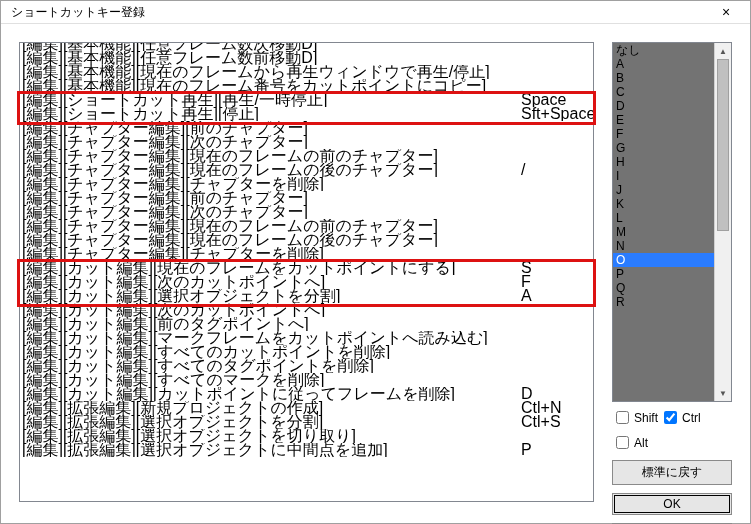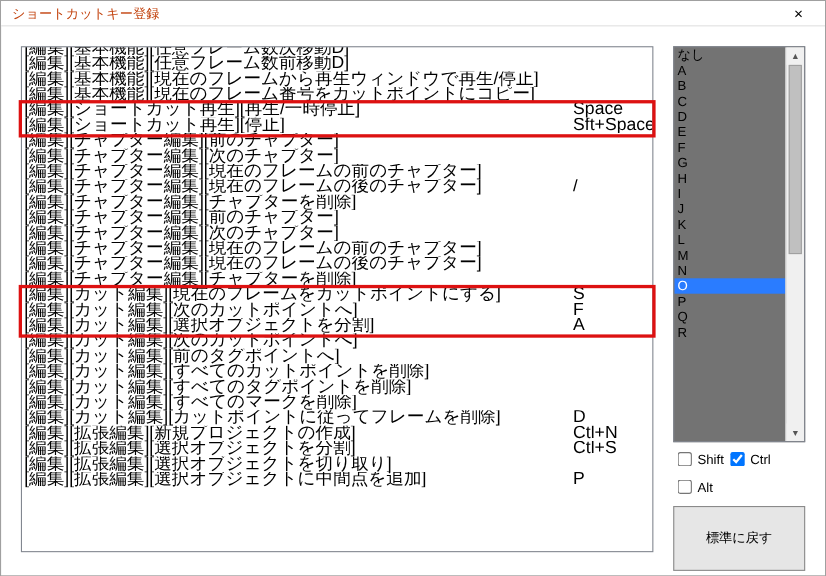--- a/index.html
+++ b/index.html
@@ -23,21 +23,21 @@
   height: 28px;
   background: #fff;
   border-bottom: 1px solid #e0e0e0;
   display: flex;
   align-items: center;
   padding: 0 4px 0 10px;
 }
 .titlebar .title {
   flex: 1;
   font-size: 12px;
-  color: #c2410c;
+  color: #000000;
 }
 .closebtn {
   width: 40px;
   height: 22px;
   display: flex;
   align-items: center;
   justify-content: center;
   font-family: Arial, sans-serif;
   font-size: 14px;
   cursor: pointer;
@@ -139,21 +139,21 @@
 }
 .modrow label { display:flex; align-items:center; gap:2px; }
 .buttons {
   margin-top: auto;
 }
 .btn {
   display:block;
   width: 100%;
   box-sizing: border-box;
   text-align:center;
-  padding: 20px 4px;
+  padding: 3px 4px;
   background:#e6e6e6;
   border:1px solid #8a8a8a;
   margin-top: 8px;
   cursor:pointer;
   font-size:12px;
 }
 .btn.default {
   outline:1px solid #000;
   outline-offset:-3px;
 }
@@ -245,20 +245,24 @@
             <div class="row">
               <span class="label">[編集][カット編集][選択オブジェクトを分割]</span>
               <span class="key">A</span>
             </div>
             <div class="row">
               <span class="label">[編集][カット編集][次のカットポイントへ]</span>
               <span class="key"></span>
             </div>
             <div class="row">
               <span class="label">[編集][カット編集][前のタグポイントへ]</span>
+              <span class="key"></span>
+            </div>
+            <div class="row">
+              <span class="label">[編集][カット編集][マークフレームをカットポイントへ読み込む]</span>
               <span class="key"></span>
             </div>
             <div class="row">
               <span class="label">[編集][カット編集][すべてのカットポイントを削除]</span>
               <span class="key"></span>
             </div>
             <div class="row">
               <span class="label">[編集][カット編集][すべてのタグポイントを削除]</span>
               <span class="key"></span>
             </div>

